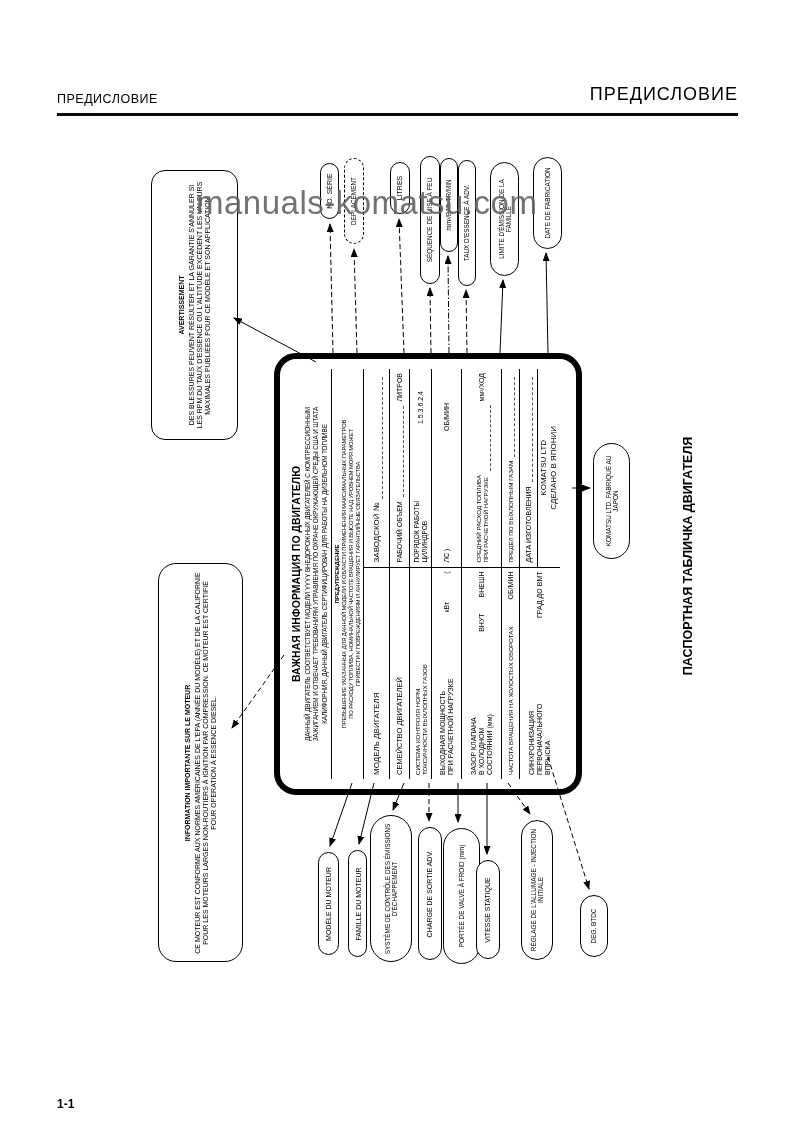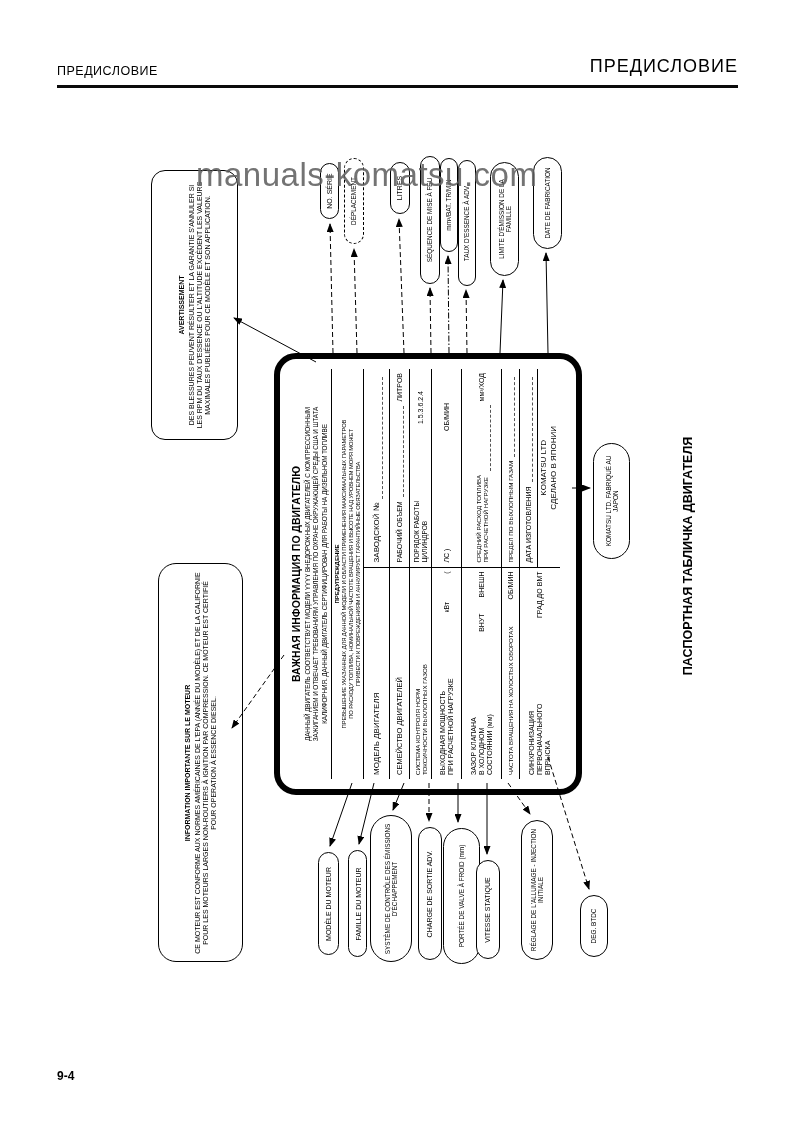--- a/index.html
+++ b/index.html
@@ -1,18 +1,18 @@
 <!DOCTYPE html>
 <html><head>
 <meta charset="utf-8">
 <style>
   html,body{margin:0;padding:0;background:#fff;}
   body{position:relative;width:793px;height:1123px;overflow:hidden;
        font-family:"Liberation Sans","DejaVu Sans",sans-serif;color:#000;}
-  .abs{position:absolute;}
+  .abs{position:absolute;margin-top:28px;}
   
   .rot{position:absolute;}
   .rot>.rin{position:absolute;left:50%;top:50%;
             transform:translate(-50%,-50%) rotate(-90deg);
             display:flex;align-items:center;justify-content:center;
             text-align:center;line-height:1.15;}
   
   #hl{left:57px;top:64px;font-size:12.5px;letter-spacing:.5px;}
   #hr{right:55px;top:56px;font-size:18px;letter-spacing:1px;}
   #rule{left:57px;top:85px;width:681px;height:3px;background:#0a0a0a;}
@@ -260,13 +260,13 @@
   <div class="rin small" style="width:128px;height:26px;">RÉGLAGE DE L'ALLUMAGE - INJECTION INITIALE</div>
 </div>
 <div class="rot capsule" style="left:580px;top:895px;width:26px;height:60px;">
   <div class="rin small" style="width:50px;height:14px;white-space:nowrap;">DEG. BTDC</div>
 </div>
 
 <div class="rot" id="caption">
   <div class="rin">ПАСПОРТНАЯ ТАБЛИЧКА ДВИГАТЕЛЯ</div>
 </div>
 
-<div class="abs" id="pageno">9-4</div>
+<div class="abs" id="pageno">1-1</div>
 
 </body></html>

